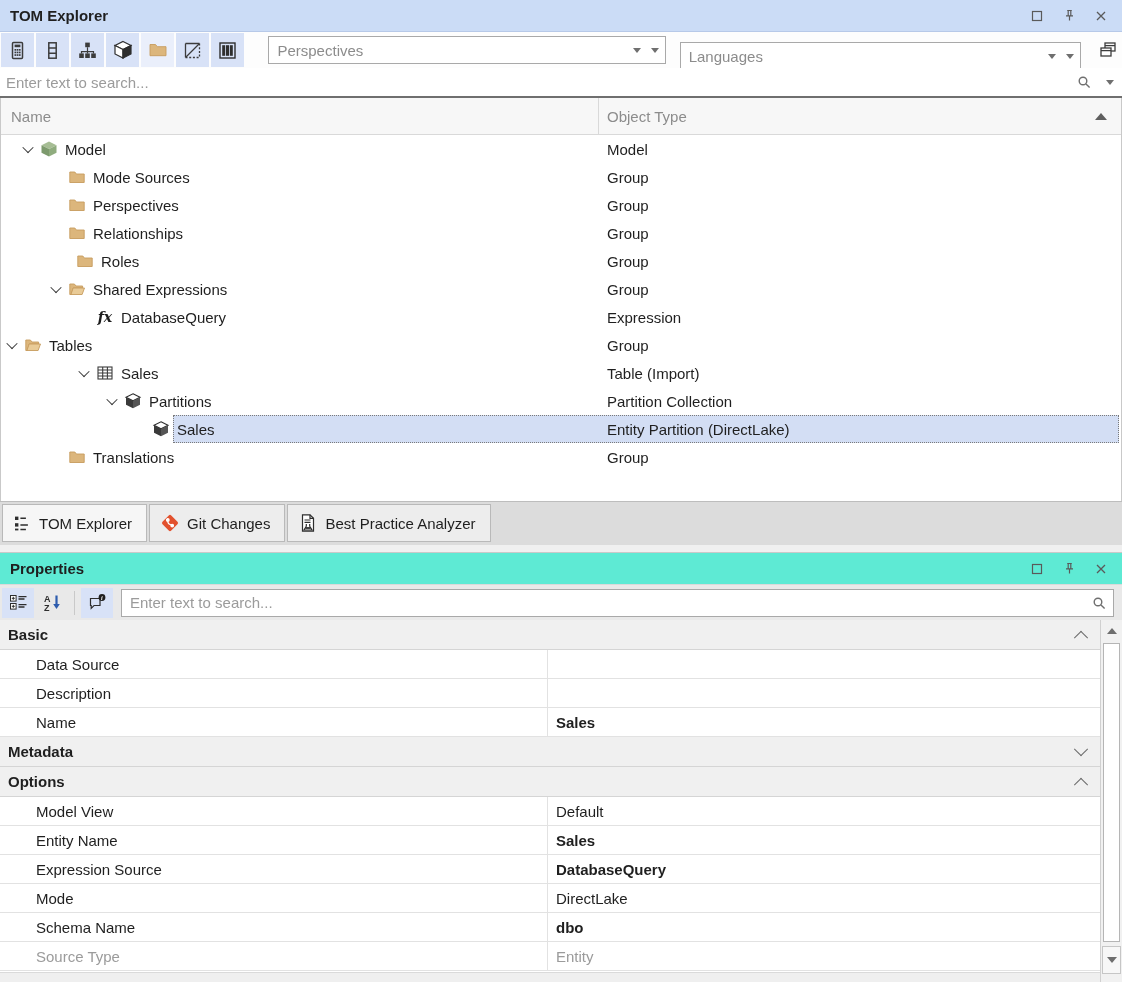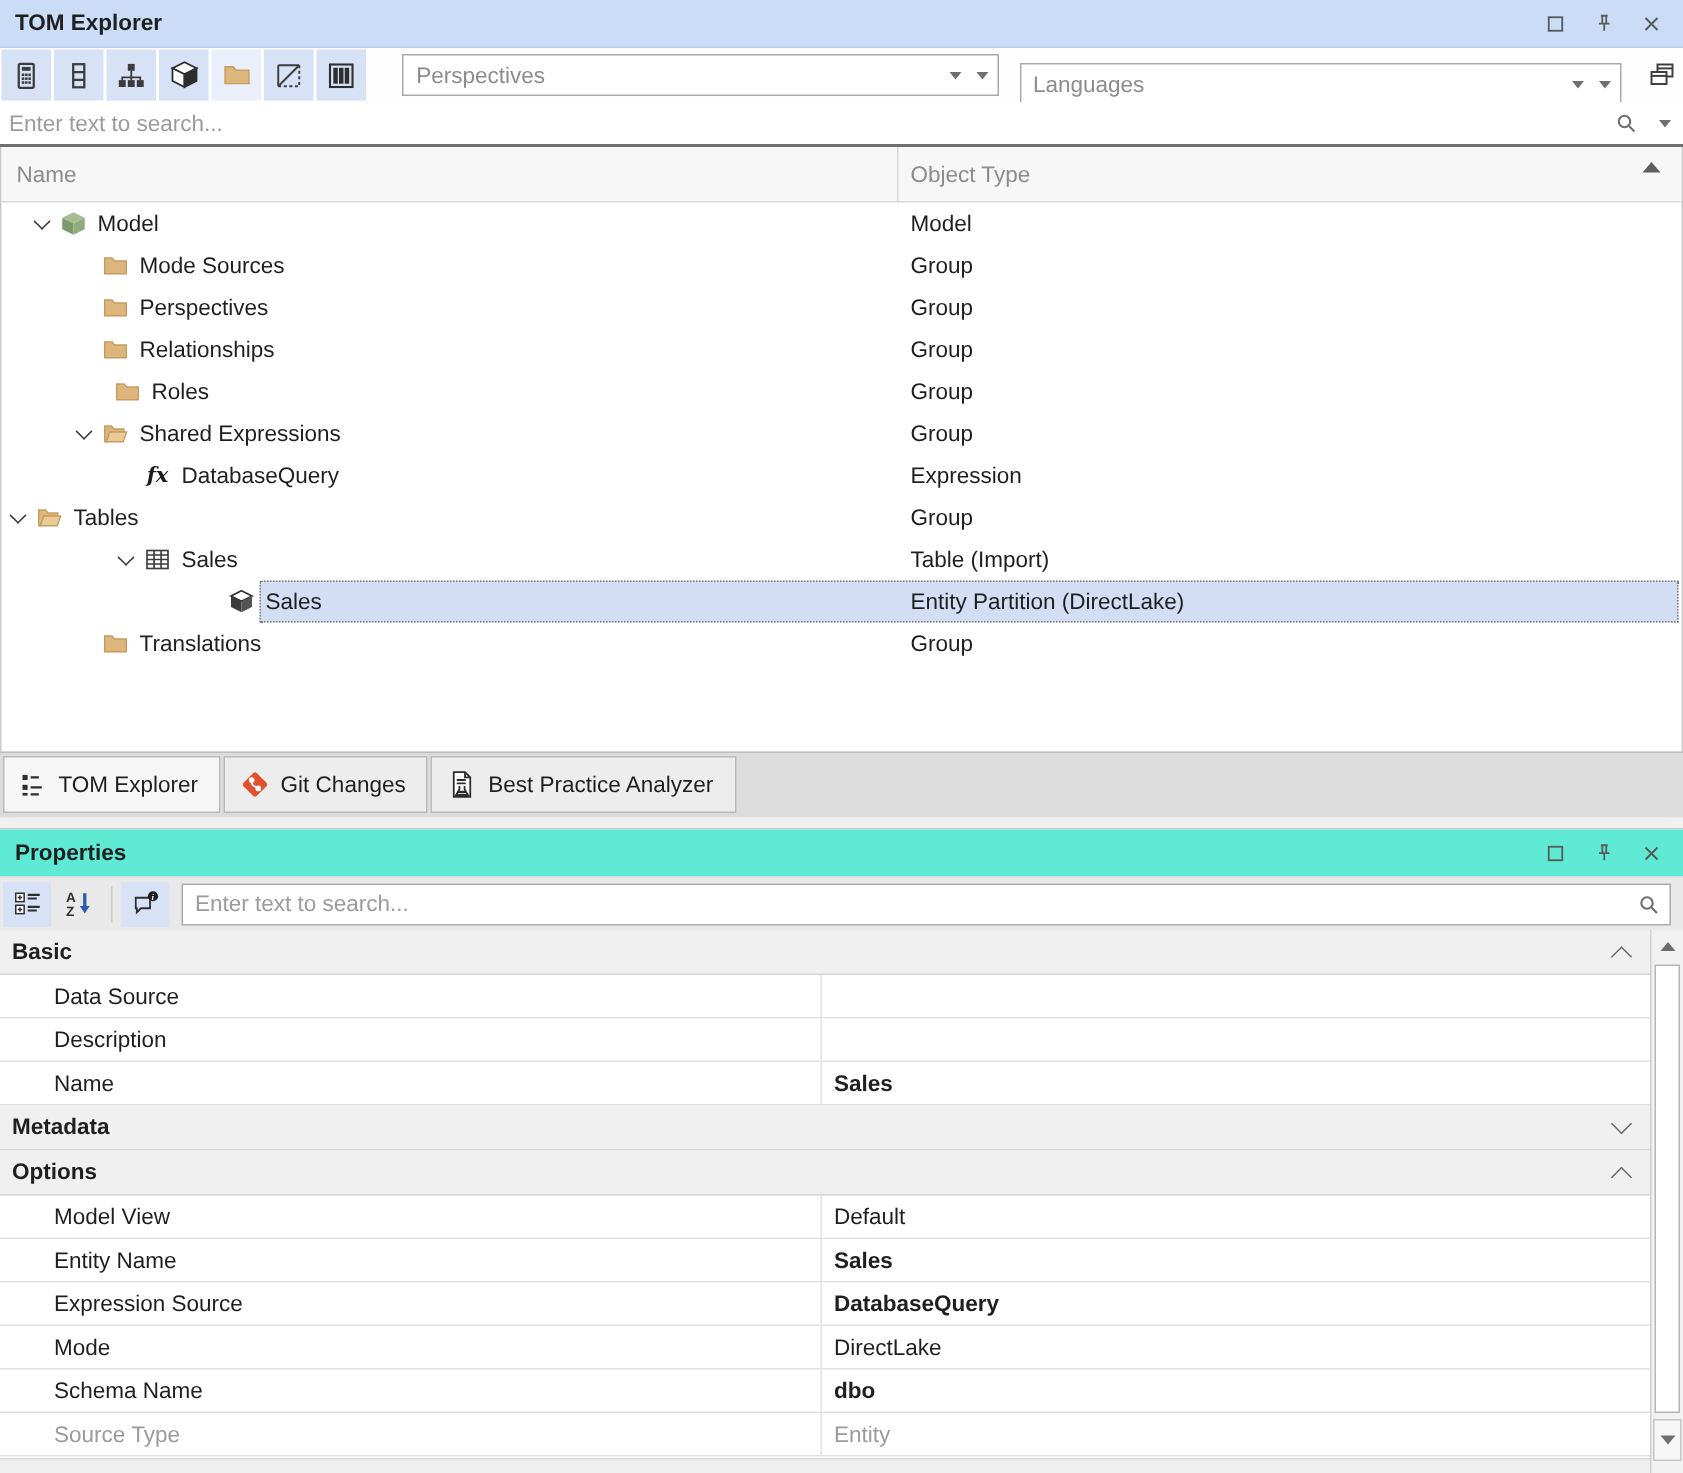--- a/index.html
+++ b/index.html
@@ -27,21 +27,21 @@
   .floatbtn{margin-left:14px;width:28px;height:28px;display:flex;align-items:center;justify-content:center;}
 
   .searchrow{height:30px;background:#fff;border-bottom:2px solid #6f6f6f;display:flex;align-items:center;flex:0 0 auto;}
   .searchrow input{flex:1;border:none;outline:none;font:inherit;color:#1f1f1f;padding:0 6px;background:transparent;}
   .searchrow input::placeholder{color:#9b9b9b;}
   .sicons{display:flex;align-items:center;gap:4px;padding-right:8px;}
 
   .treewrap{flex:1;display:flex;flex-direction:column;border-left:1px solid #c9c9c9;border-right:1px solid #c9c9c9;background:#fff;overflow:hidden;}
   .gridhead{height:37px;background:#f7f7f7;border-bottom:1px solid #d9d9d9;display:flex;align-items:center;color:#8c8c8c;flex:0 0 auto;}
   .gh-name{width:598px;padding-left:10px;border-right:1px solid #d9d9d9;height:100%;display:flex;align-items:center;}
-  .gh-type{flex:1;padding-left:8px;display:flex;align-items:flex-start;}
+  .gh-type{flex:1;padding-left:8px;display:flex;align-items:center;}
   .sortarrow{margin-left:auto;margin-right:14px;width:0;height:0;border-left:6px solid transparent;border-right:6px solid transparent;border-bottom:7px solid #5f5f5f;}
 
   .tree{flex:1;}
   .trow{position:relative;height:28px;display:flex;align-items:center;cursor:default;}
   .tname{width:598px;display:flex;align-items:center;height:100%;position:relative;z-index:1;}
   .ttype{flex:1;padding-left:8px;position:relative;z-index:1;}
   .chevslot{width:22px;display:flex;align-items:center;justify-content:center;flex:0 0 auto;}
   .chev{width:8px;height:8px;border-right:1.7px solid #3a3a3a;border-bottom:1.7px solid #3a3a3a;transform:rotate(45deg) translate(-1px,-1px);}
   .ticon{width:20px;height:18px;margin-right:6px;display:flex;align-items:center;justify-content:center;flex:0 0 auto;}
   .hl{position:absolute;top:0;bottom:0;right:2px;background:#d3def4;border:1px dotted #7a7a7a;z-index:0;}
@@ -345,20 +345,36 @@
                 <svg width="18" height="18" viewBox="0 0 18 18" stroke="#3c3c3c" stroke-width="1.1" fill="none">
                   <rect x="2" y="3" width="14" height="12"></rect>
                   <path d="M2 6 h14 M2 9 h14 M2 12 h14 M6.7 3 v12 M11.4 3 v12"></path>
                 </svg>
               </span>
               <span>Sales</span>
             </div>
             <div class="ttype"><span>Table (Import)</span></div>
           </div>
           <div class="trow">
+            <div class="tname" style="padding-left: 100px;">
+              <span class="chevslot">
+                <span class="chev"></span>
+              </span>
+              <span class="ticon">
+                <svg width="18" height="18" viewBox="0 0 18 18">
+                  <polygon points="9,1.8 16,5.3 9,8.8 2,5.3" fill="#fff" stroke="#2e2e2e" stroke-width="1.1"></polygon>
+                  <polygon points="2,5.3 9,8.8 9,16.2 2,12.7" fill="#3a3a3a"></polygon>
+                  <polygon points="16,5.3 9,8.8 9,16.2 16,12.7" fill="#555"></polygon>
+                </svg>
+              </span>
+              <span>Partitions</span>
+            </div>
+            <div class="ttype"><span>Partition Collection</span></div>
+          </div>
+          <div class="trow">
             <span class="hl" style="left: 172px;"></span>
             <div class="tname" style="padding-left: 128px;">
               <span class="chevslot"></span>
               <span class="ticon">
                 <svg width="18" height="18" viewBox="0 0 18 18">
                   <polygon points="9,1.8 16,5.3 9,8.8 2,5.3" fill="#fff" stroke="#2e2e2e" stroke-width="1.1"></polygon>
                   <polygon points="2,5.3 9,8.8 9,16.2 2,12.7" fill="#3a3a3a"></polygon>
                   <polygon points="16,5.3 9,8.8 9,16.2 16,12.7" fill="#555"></polygon>
                 </svg>
               </span>

